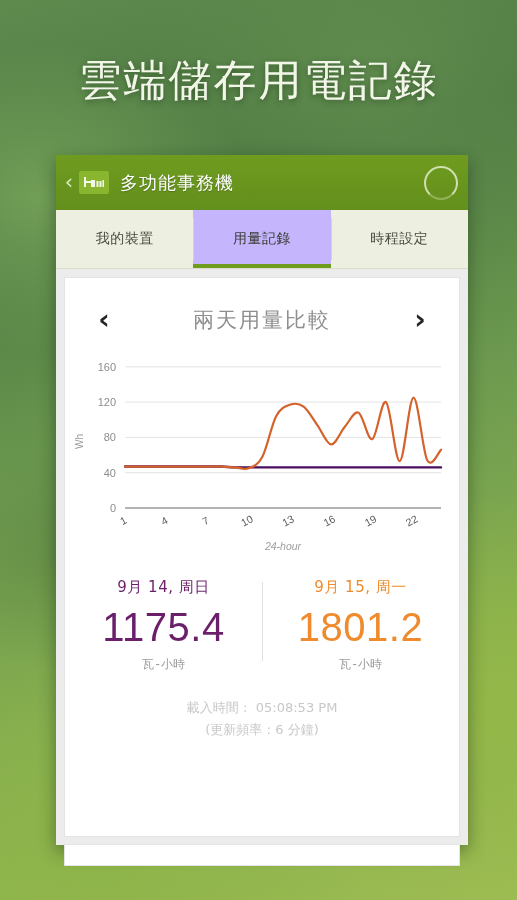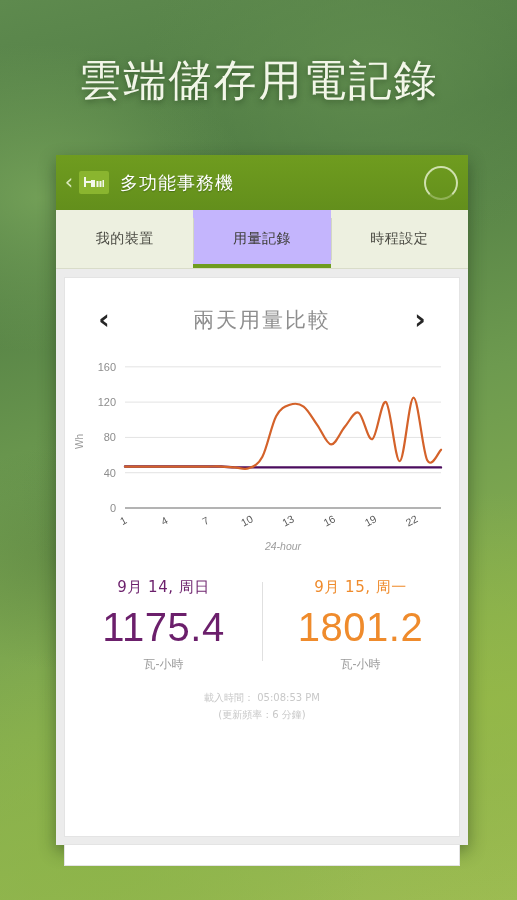--- a/index.html
+++ b/index.html
@@ -171,28 +171,28 @@
     font-size: 15px; letter-spacing: 0.5px;
     font-family: "DejaVu Sans", sans-serif;
   }
   .total-value {
     font-size: 40px; margin-top: 8px;
     font-family: "Liberation Sans", sans-serif;
     letter-spacing: 0.5px;
   }
   .total-unit {
     font-size: 12px; color: #9a9a9a; margin-top: 6px;
-    font-family: Liberation Sans, sans-serif;
+    font-family: Liberation Mono, monospace;
   }
 
   .loadinfo {
-    margin-top: 16px;
+    margin-top: 24px;
     text-align: center;
     color: #c8c8c8;
-    font-size: 10px;
+    font-size: 13px;
     line-height: 1.7;
     font-family: "DejaVu Sans", sans-serif;
   }
 </style>
 </head>
 <body>
 
 <div class="bg-blur-overlay"></div>
 
 <div class="headline">雲端儲存用電記錄</div>

